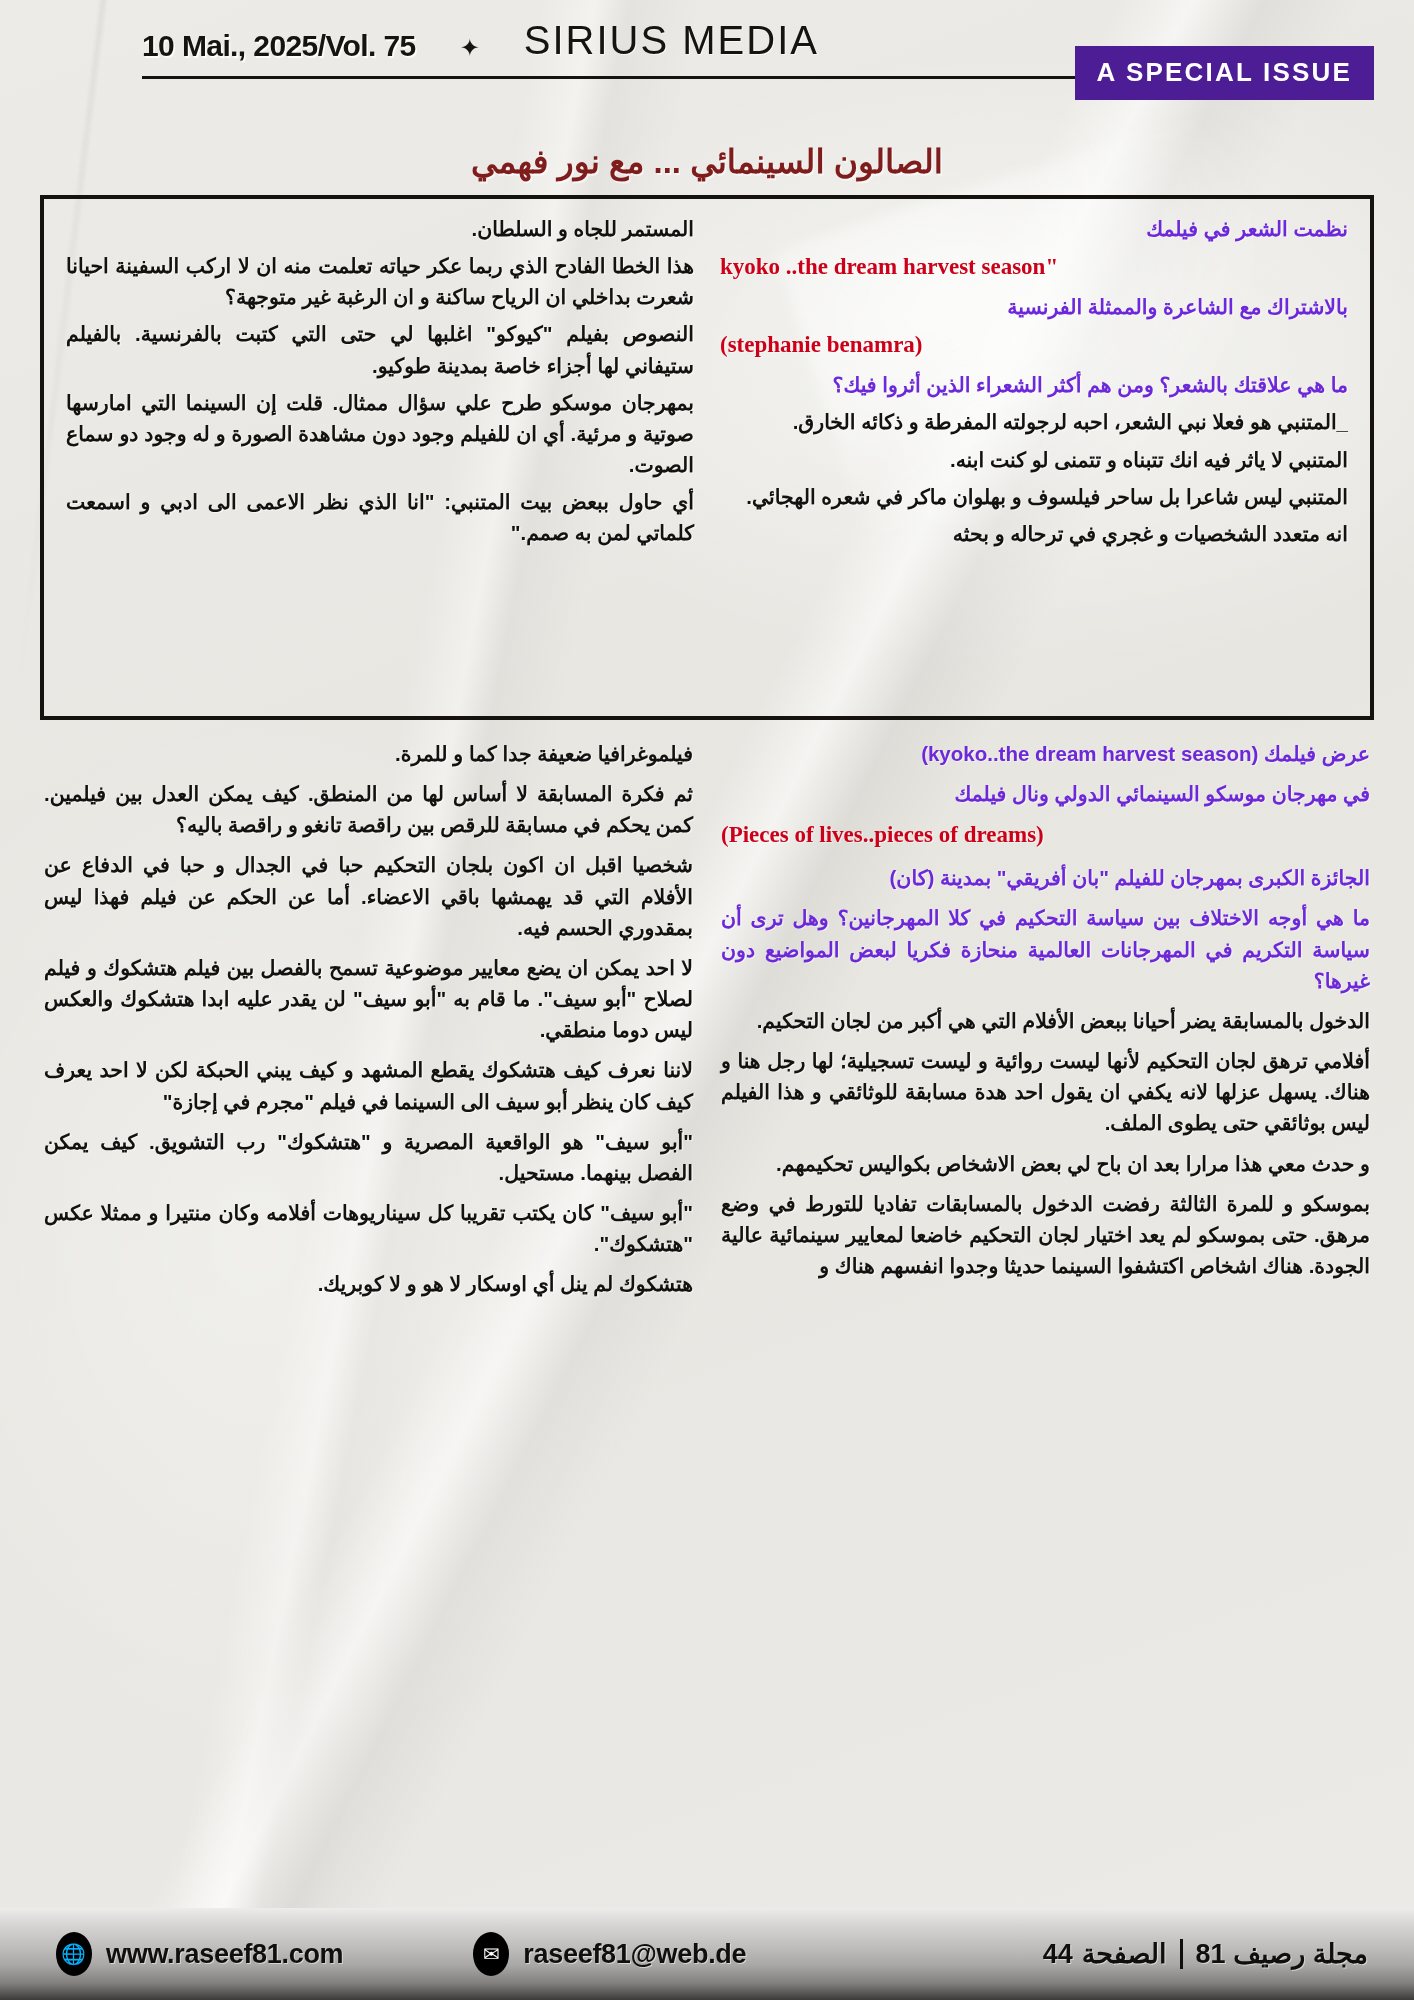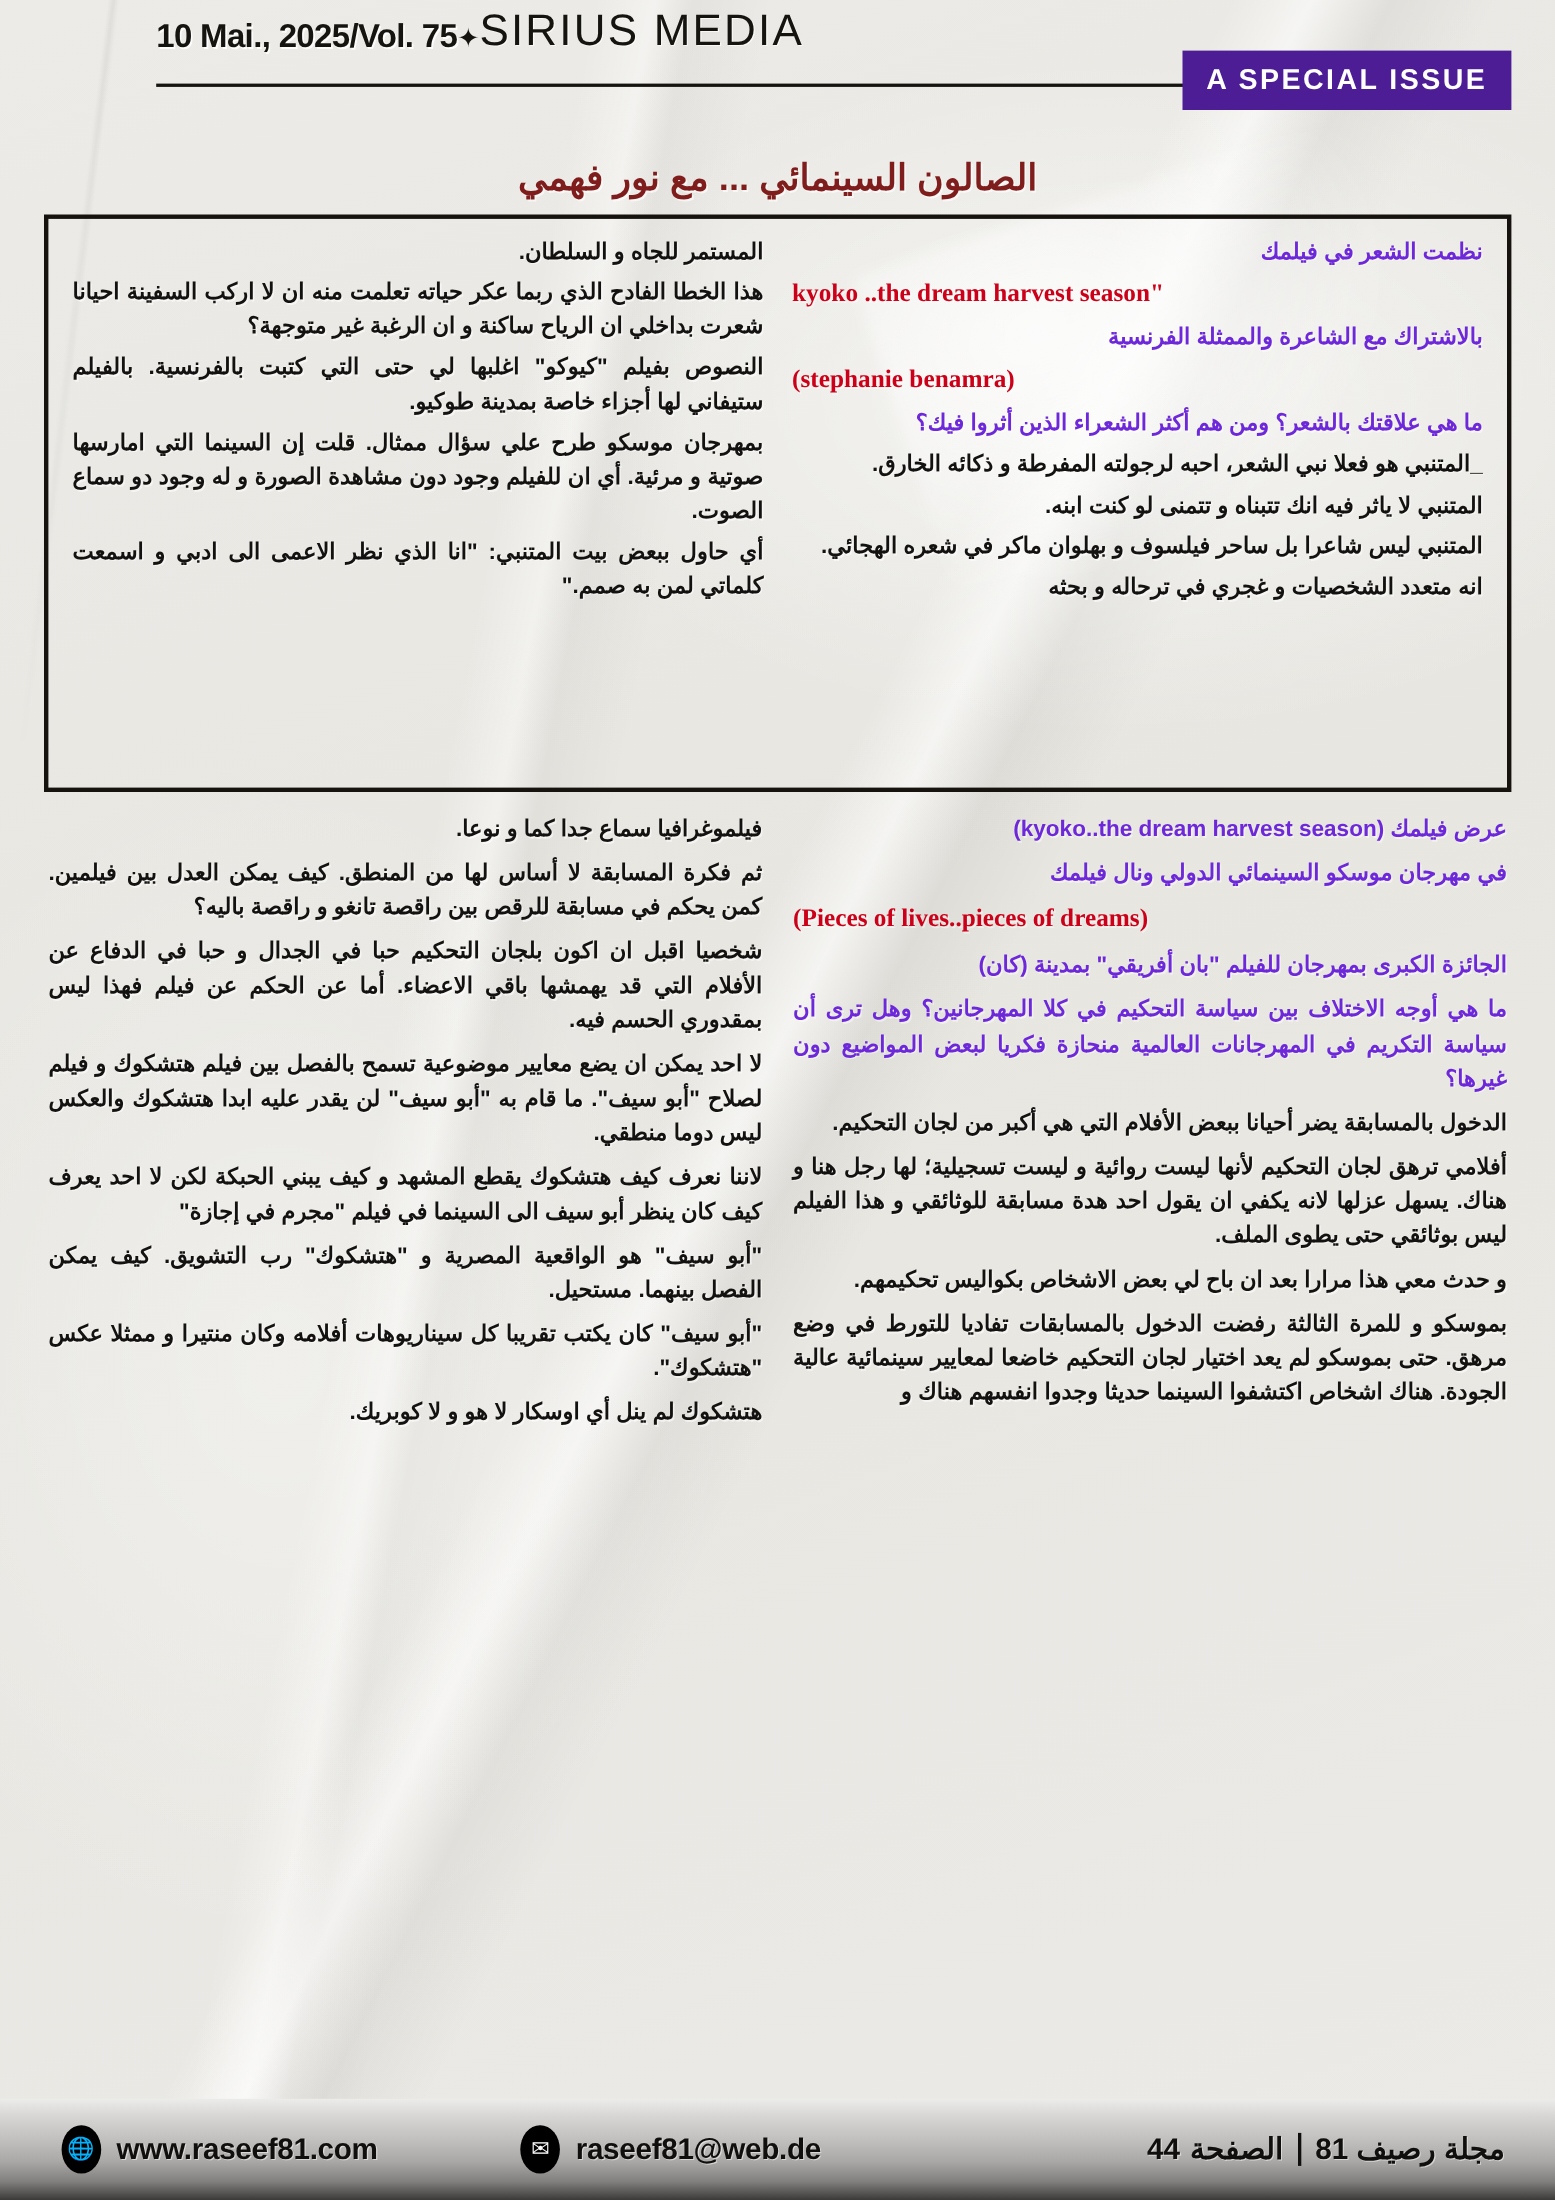--- a/index.html
+++ b/index.html
@@ -63,21 +63,22 @@
     position: relative;
     height: 128px;
     padding: 0 58px;
     box-sizing: border-box;
     direction: ltr;
   }
   .masthead-row {
     display: flex;
     align-items: flex-end;
     justify-content: flex-start;
-    padding-top: 6px;
+    gap: 44px;
+    padding-top: 18px;
     padding-left: 84px;
   }
   .issue-date {
     font-family: "Liberation Sans", sans-serif;
     font-weight: 700;
     font-size: 30px;
     letter-spacing: -0.6px;
     color: #15140f;
     white-space: nowrap;
     text-shadow: 1.5px 1.5px 0 rgba(255,255,255,.85);
@@ -310,21 +311,21 @@
         <p class="txt red">في مهرجان موسكو السينمائي الدولي ونال فيلمك</p>
         <p class="txt red lat">(Pieces of lives..pieces of dreams)</p>
         <p class="txt red">الجائزة الكبرى بمهرجان للفيلم "بان أفريقي" بمدينة (كان)</p>
         <p class="txt red">ما هي أوجه الاختلاف بين سياسة التحكيم في كلا المهرجانين؟ وهل ترى أن سياسة التكريم في المهرجانات العالمية منحازة فكريا لبعض المواضيع دون غيرها؟</p>
         <p class="txt">الدخول بالمسابقة يضر أحيانا ببعض الأفلام التي هي أكبر من لجان التحكيم.</p>
         <p class="txt">أفلامي ترهق لجان التحكيم لأنها ليست روائية و ليست تسجيلية؛ لها رجل هنا و هناك. يسهل عزلها لانه يكفي ان يقول احد هدة مسابقة للوثائقي و هذا الفيلم ليس بوثائقي حتى يطوى الملف.</p>
         <p class="txt">و حدث معي هذا مرارا بعد ان باح لي بعض الاشخاص بكواليس تحكيمهم.</p>
         <p class="txt">بموسكو و للمرة الثالثة رفضت الدخول بالمسابقات تفاديا للتورط في وضع مرهق. حتى بموسكو لم يعد اختيار لجان التحكيم خاضعا لمعايير سينمائية عالية الجودة. هناك اشخاص اكتشفوا السينما حديثا وجدوا انفسهم هناك و</p>
       </div>
     <div class="col" id="bd-left">
-        <p class="txt">فيلموغرافيا سماع جدا كما و نوعا.</p>
+        <p class="txt">فيلموغرافيا ضعيفة جدا كما و للمرة.</p>
         <p class="txt">ثم فكرة المسابقة لا أساس لها من المنطق. كيف يمكن العدل بين فيلمين. كمن يحكم في مسابقة للرقص بين راقصة تانغو و راقصة باليه؟</p>
         <p class="txt">شخصيا اقبل ان اكون بلجان التحكيم حبا في الجدال و حبا في الدفاع عن الأفلام التي قد يهمشها باقي الاعضاء. أما عن الحكم عن فيلم فهذا ليس بمقدوري الحسم فيه.</p>
         <p class="txt">لا احد يمكن ان يضع معايير موضوعية تسمح بالفصل بين فيلم هتشكوك و فيلم لصلاح "أبو سيف". ما قام به "أبو سيف" لن يقدر عليه ابدا هتشكوك والعكس ليس دوما منطقي.</p>
         <p class="txt">لاننا نعرف كيف هتشكوك يقطع المشهد و كيف يبني الحبكة لكن لا احد يعرف كيف كان ينظر أبو سيف الى السينما في فيلم "مجرم في إجازة"</p>
         <p class="txt">"أبو سيف" هو الواقعية المصرية و "هتشكوك" رب التشويق. كيف يمكن الفصل بينهما. مستحيل.</p>
         <p class="txt">"أبو سيف" كان يكتب تقريبا كل سيناريوهات أفلامه وكان منتيرا و ممثلا عكس "هتشكوك".</p>
         <p class="txt">هتشكوك لم ينل أي اوسكار لا هو و لا كوبريك.</p>
       </div>
   </div>
 

